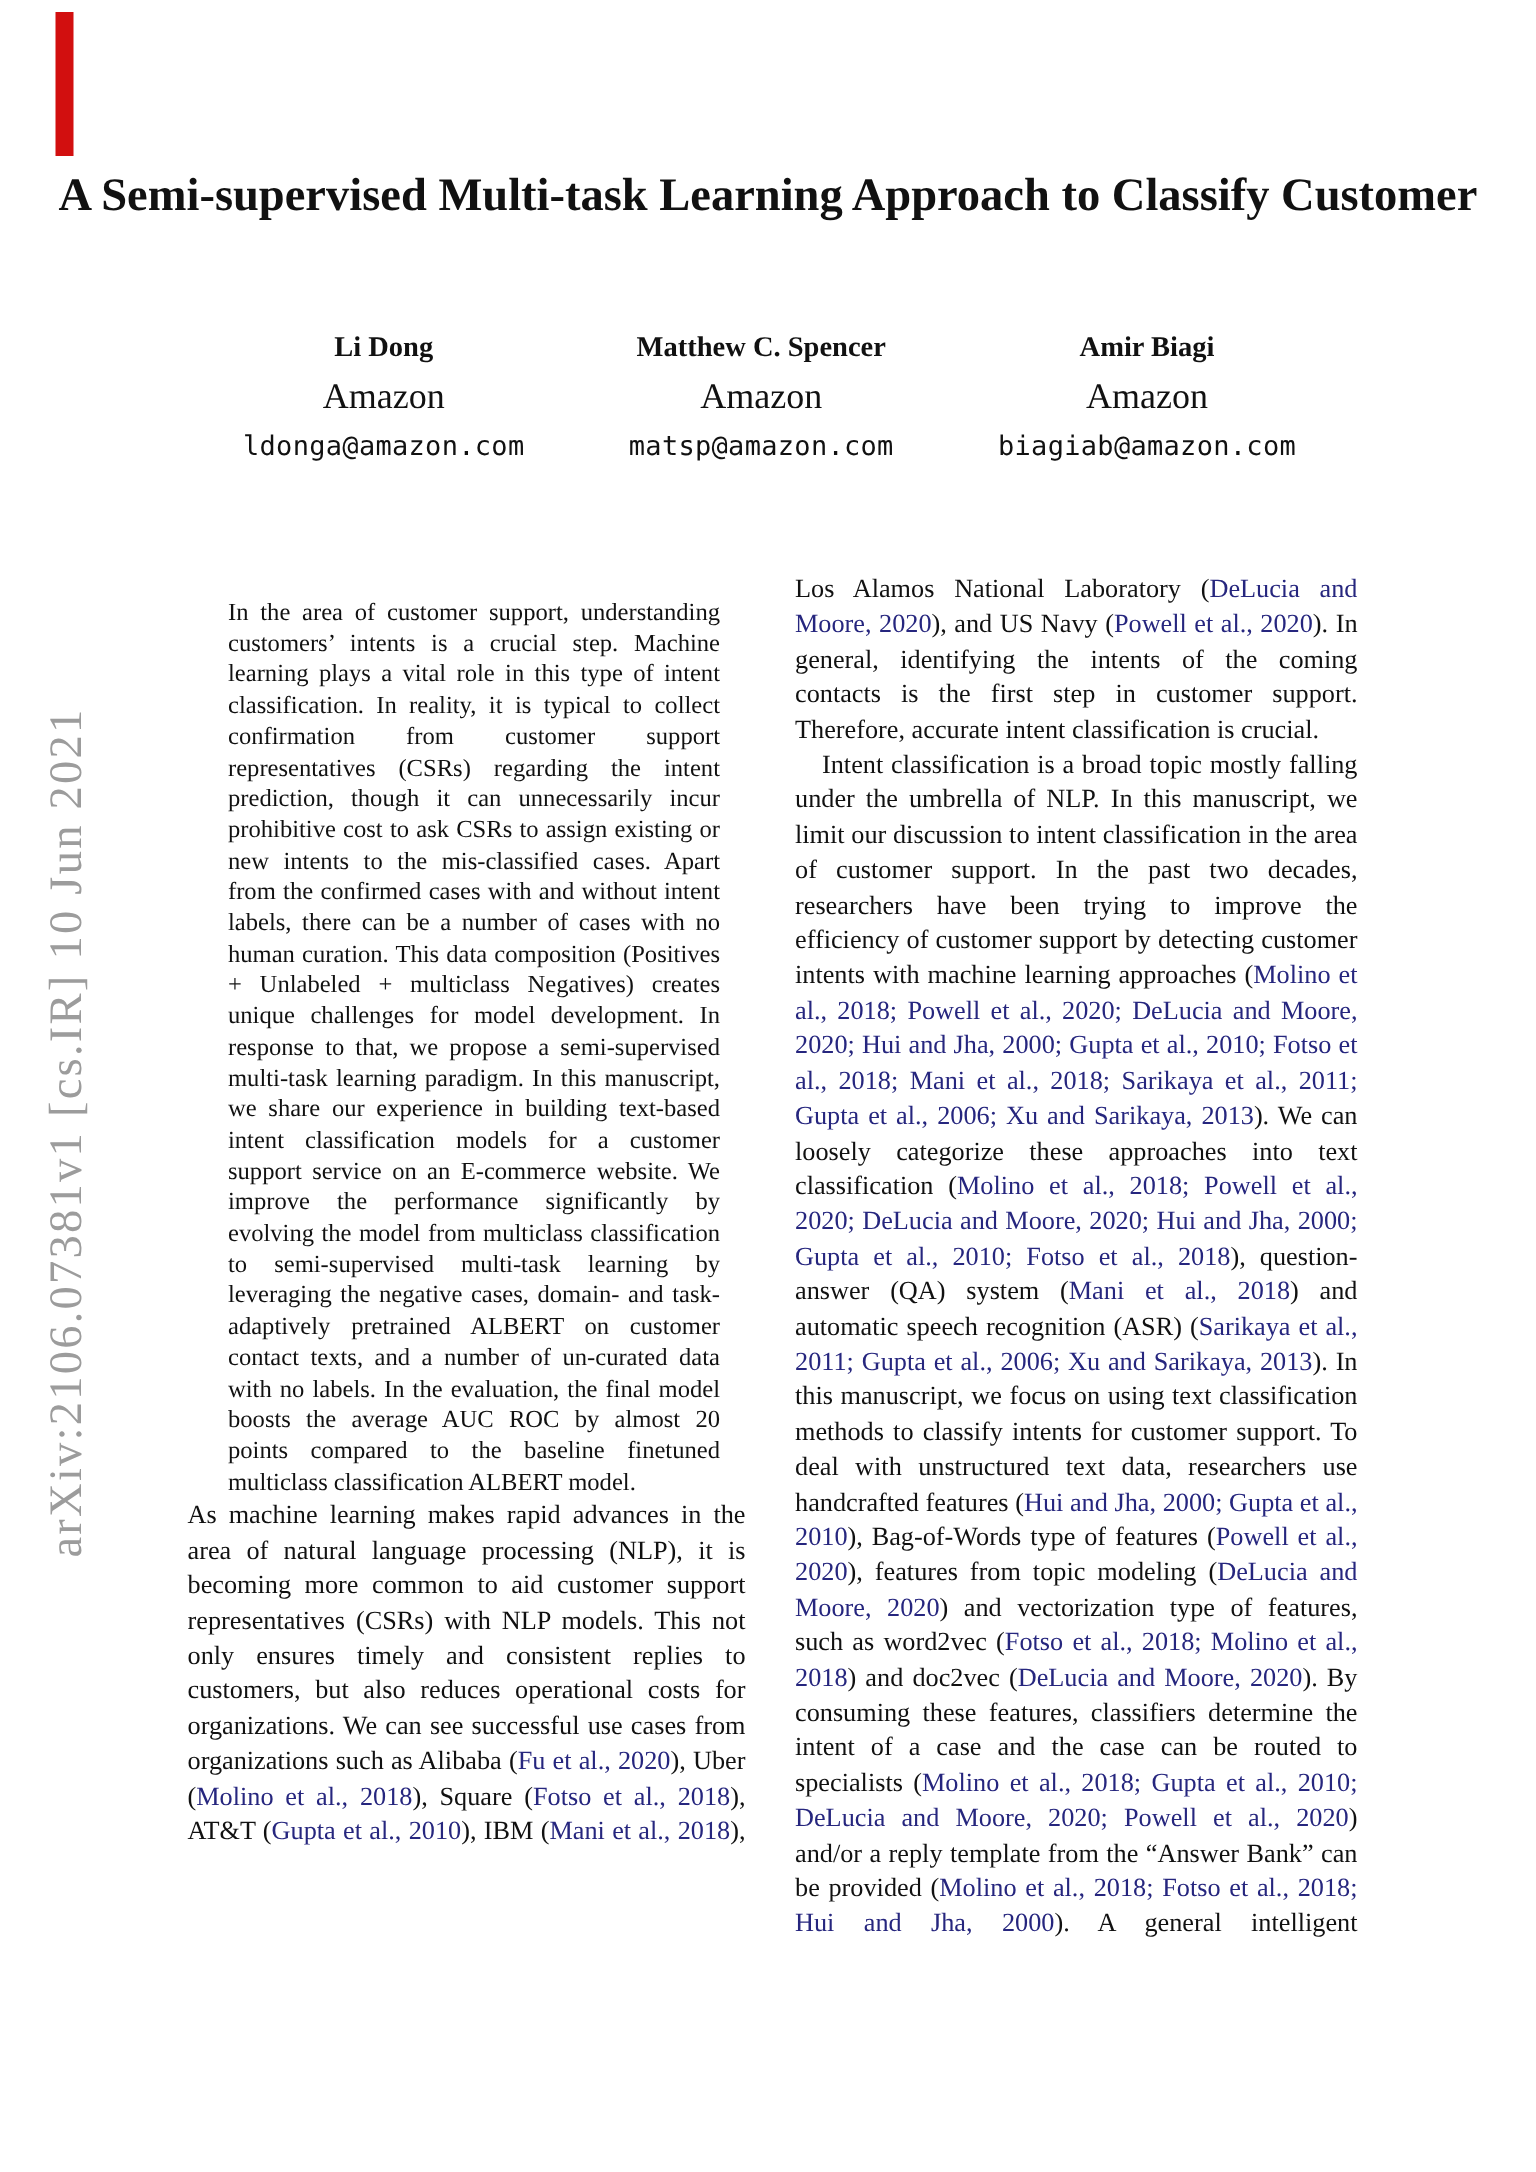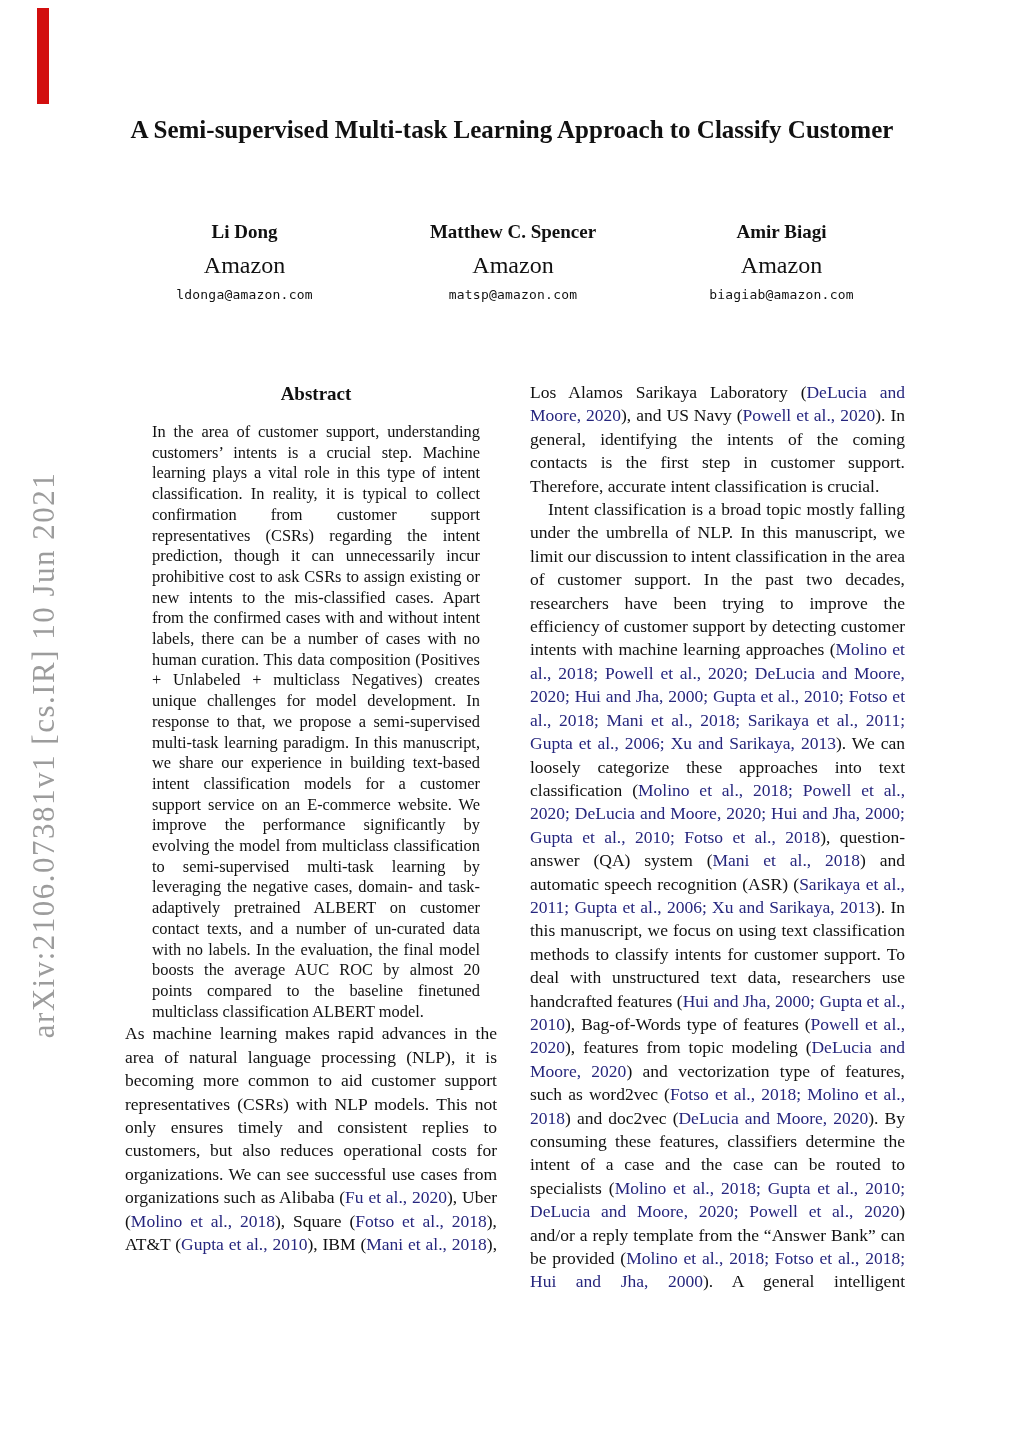--- a/index.html
+++ b/index.html
@@ -20,32 +20,32 @@
     background:var(--marker);
   }
   .arxiv-stamp{
     position:absolute;top:755px;left:44px;
     transform:translate(-50%,-50%) rotate(-90deg);
     white-space:nowrap;font-size:31px;letter-spacing:1.5px;
     color:var(--stamp);
   }
   .paper-title{
     position:absolute;top:112px;left:0;right:0;
-    text-align:center;font-weight:bold;font-size:25px;line-height:36px;
+    text-align:center;font-weight:bold;font-size:31px;line-height:36px;
   }
   .authors{
     position:absolute;top:221px;left:162px;right:160px;
     display:flex;justify-content:space-between;
   }
   .author{text-align:center;min-width:165px;}
   .author-name{font-weight:bold;font-size:19px;margin-bottom:9px;}
   .author-affil{font-size:24px;margin-bottom:8px;}
   .author-email{
     font-family:"DejaVu Sans Mono","Liberation Mono",monospace;
-    font-size:13px;letter-spacing:0.2px;text-align:center;
+    font-size:18px;letter-spacing:0.2px;text-align:center;
   }
   .columns{
     position:absolute;top:381px;left:125px;width:780px;
     display:flex;gap:33px;
   }
   .col-left{width:372px;}
   .col-right{width:375px;}
   .abstract{padding:0 17px 0 27px;}
   .abstract-heading{
     text-align:center;font-weight:bold;font-size:19px;margin:2px 0 13px;
@@ -91,22 +91,21 @@
   <div class="author">
     <div class="author-name">Amir Biagi</div>
     <div class="author-affil">Amazon</div>
     <div class="author-email">biagiab@amazon.com</div>
   </div>
 </div>
 
 <div class="columns">
   <div class="col-left">
     <div class="abstract">
-      <div class="abstract-heading">Abstract</div>
       <div class="abstract-text">In the area of customer support, understanding customers’ intents is a crucial step. Machine learning plays a vital role in this type of intent classification. In reality, it is typical to collect confirmation from customer support representatives (CSRs) regarding the intent prediction, though it can unnecessarily incur prohibitive cost to ask CSRs to assign existing or new intents to the mis-classified cases. Apart from the confirmed cases with and without intent labels, there can be a number of cases with no human curation. This data composition (Positives + Unlabeled + multiclass Negatives) creates unique challenges for model development. In response to that, we propose a semi-supervised multi-task learning paradigm. In this manuscript, we share our experience in building text-based intent classification models for a customer support service on an E-commerce website. We improve the performance significantly by evolving the model from multiclass classification to semi-supervised multi-task learning by leveraging the negative cases, domain- and task-adaptively pretrained ALBERT on customer contact texts, and a number of un-curated data with no labels. In the evaluation, the final model boosts the average AUC ROC by almost 20 points compared to the baseline finetuned multiclass classification ALBERT model.</div>
     </div>
     <p class="body-par fill-last"><span>As machine learning makes rapid advances in the area of natural language processing (NLP), it is becoming more common to aid customer support representatives (CSRs) with NLP models. This not only ensures timely and consistent replies to customers, but also reduces operational costs for organizations. We can see successful use cases from organizations such as Alibaba (</span><span class="cite">Fu et al., 2020</span><span>), Uber (</span><span class="cite">Molino et al., 2018</span><span>), Square (</span><span class="cite">Fotso et al., 2018</span><span>), AT&amp;T (</span><span class="cite">Gupta et al., 2010</span><span>), IBM (</span><span class="cite">Mani et al., 2018</span><span>),</span></p>
   </div>
   <div class="col-right">
-      <p class="body-par"><span>Los Alamos Sarikaya Laboratory (</span><span class="cite">DeLucia and Moore, 2020</span><span>), and US Navy (</span><span class="cite">Powell et al., 2020</span><span>). In general, identifying the intents of the coming contacts is the first step in customer support. Therefore, accurate intent classification is crucial.</span></p>
+      <p class="body-par"><span>Los Alamos National Laboratory (</span><span class="cite">DeLucia and Moore, 2020</span><span>), and US Navy (</span><span class="cite">Powell et al., 2020</span><span>). In general, identifying the intents of the coming contacts is the first step in customer support. Therefore, accurate intent classification is crucial.</span></p>
       <p class="body-par indent fill-last"><span>Intent classification is a broad topic mostly falling under the umbrella of NLP. In this manuscript, we limit our discussion to intent classification in the area of customer support. In the past two decades, researchers have been trying to improve the efficiency of customer support by detecting customer intents with machine learning approaches (</span><span class="cite">Molino et al., 2018; Powell et al., 2020; DeLucia and Moore, 2020; Hui and Jha, 2000; Gupta et al., 2010; Fotso et al., 2018; Mani et al., 2018; Sarikaya et al., 2011; Gupta et al., 2006; Xu and Sarikaya, 2013</span><span>). We can loosely categorize these approaches into text classification (</span><span class="cite">Molino et al., 2018; Powell et al., 2020; DeLucia and Moore, 2020; Hui and Jha, 2000; Gupta et al., 2010; Fotso et al., 2018</span><span>), question-answer (QA) system (</span><span class="cite">Mani et al., 2018</span><span>) and automatic speech recognition (ASR) (</span><span class="cite">Sarikaya et al., 2011; Gupta et al., 2006; Xu and Sarikaya, 2013</span><span>). In this manuscript, we focus on using text classification methods to classify intents for customer support. To deal with unstructured text data, researchers use handcrafted features (</span><span class="cite">Hui and Jha, 2000; Gupta et al., 2010</span><span>), Bag-of-Words type of features (</span><span class="cite">Powell et al., 2020</span><span>), features from topic modeling (</span><span class="cite">DeLucia and Moore, 2020</span><span>) and vectorization type of features, such as word2vec (</span><span class="cite">Fotso et al., 2018; Molino et al., 2018</span><span>) and doc2vec (</span><span class="cite">DeLucia and Moore, 2020</span><span>). By consuming these features, classifiers determine the intent of a case and the case can be routed to specialists (</span><span class="cite">Molino et al., 2018; Gupta et al., 2010; DeLucia and Moore, 2020; Powell et al., 2020</span><span>) and/or a reply template from the “Answer Bank” can be provided (</span><span class="cite">Molino et al., 2018; Fotso et al., 2018; Hui and Jha, 2000</span><span>). A general intelligent</span></p>
     </div>
 </div>
 
 </body></html>

